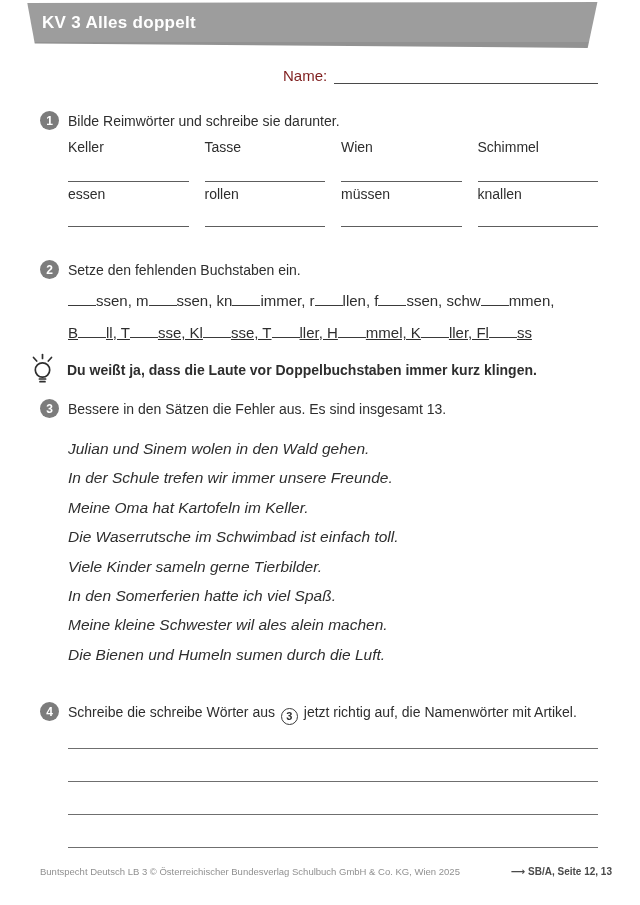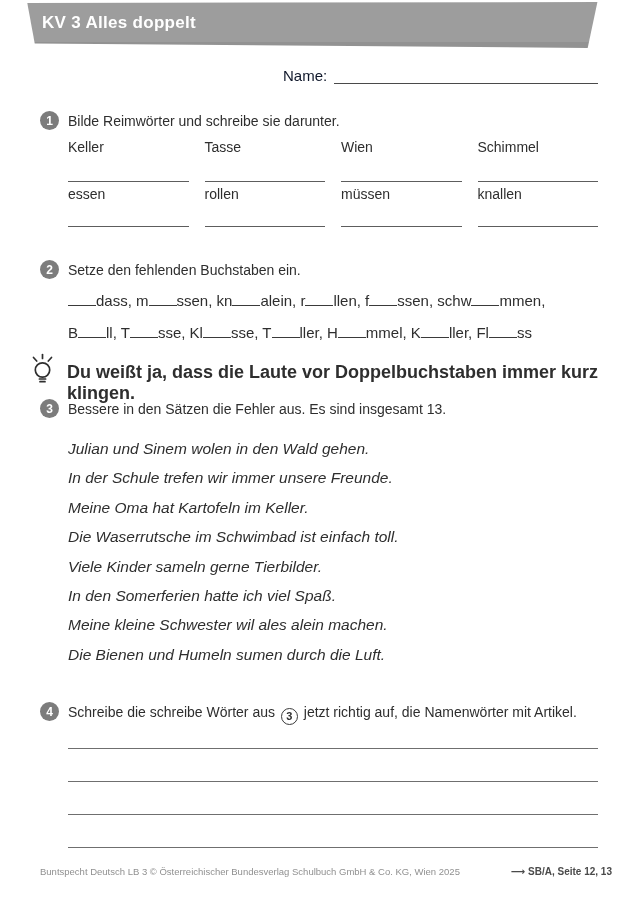--- a/index.html
+++ b/index.html
@@ -13,48 +13,48 @@
   .banner {
     position:absolute; top:2px; left:25px; width:573px; height:46px;
     background:linear-gradient(to bottom,#9d9d9d 0 86%,#929292 86% 100%);
     clip-path:polygon(0.4% 2%, 99.9% 0%, 98.2% 100%, 1.7% 90%);
     display:flex; align-items:center;
   }
   .banner-title { color:#ffffff; font-weight:bold; font-size:17px; letter-spacing:0.3px; padding-left:17px; padding-bottom:4px; }
 
   
   .name-row { position:absolute; top:67px; left:283px; width:315px; display:flex; align-items:flex-end; }
-  .name-label { font-size:15px; color:#0f172a; }
+  .name-label { font-size:15px; color:#7f1d1d; }
   .name-line { flex:1; margin-left:7px; border-bottom:1.4px solid #4a4a4a; height:16px; }
 
   
   .task { position:absolute; left:40px; width:558px; }
   .task-head { display:flex; align-items:flex-start; }
   .badge {
     width:19px; height:19px; border-radius:50%; background:#7c7c7c; color:#fff;
     font-size:12px; font-weight:bold; display:flex; align-items:center; justify-content:center;
     flex:none; margin-right:9px;
   }
   .instr { font-size:14px; padding-top:2px; }
 
   
   .t1-grid { margin-left:28px; margin-top:9px; width:530px; display:grid; grid-template-columns:repeat(4,1fr); column-gap:16px; }
   .t1cell { height:43px; border-bottom:1.4px solid #5d5d5d; font-size:14px; box-sizing:border-box; }
   .t1cell.second { height:45px; padding-top:4px; }
 
   
   .gapline { margin-left:28px; font-size:15px; color:#2e2e2e; }
   .gapline.first { margin-top:13px; }
-  .gapline.secondline { margin-top:15px; }
+  .gapline.secondline { margin-top:15px;text-decoration:underline; }
   .blank { display:inline-block; width:28px; height:13px; border-bottom:1.3px solid #3a3a3a; }
 
   
   .tip { position:absolute; left:29px; top:353px; width:580px; display:flex; align-items:flex-start; }
   .tip-icon { flex:none; margin-right:11px; margin-top:0; }
-  .tip-text { font-size:18px; font-weight:bold; padding-top:9px; }
+  .tip-text { font-size:14px; font-weight:bold; padding-top:9px; }
 
   
   .sentences { margin-left:28px; margin-top:16px; font-size:15.5px;font-style:italic; }
   .sentence { line-height:29.4px; white-space:nowrap; }
 
   
   .ref-circle {
     display:inline-flex; width:15px; height:15px; border:1.4px solid #3a3a3a; border-radius:50%;
     align-items:center; justify-content:center; font-weight:bold; font-size:11px;
     vertical-align:-3px; margin:0 2px;
@@ -106,21 +106,21 @@
         <div class="t1cell second"><span>knallen</span></div>
       </div>
     </div>
   </div>
 
   <div class="task" style="top:260px;">
     <div class="task-head">
       <span class="badge">2</span>
       <span class="instr">Setze den fehlenden Buchstaben ein.</span>
     </div>
-    <div class="gapline first"><span class="blank"></span><span>dass, m</span><span class="blank"></span><span>ssen, kn</span><span class="blank"></span><span>alein, r</span><span class="blank"></span><span>llen, f</span><span class="blank"></span><span>ssen, schw</span><span class="blank"></span><span>mmen,</span></div>
+    <div class="gapline first"><span class="blank"></span><span>ssen, m</span><span class="blank"></span><span>ssen, kn</span><span class="blank"></span><span>immer, r</span><span class="blank"></span><span>llen, f</span><span class="blank"></span><span>ssen, schw</span><span class="blank"></span><span>mmen,</span></div>
     <div class="gapline secondline"><span>B</span><span class="blank"></span><span>ll, T</span><span class="blank"></span><span>sse, Kl</span><span class="blank"></span><span>sse, T</span><span class="blank"></span><span>ller, H</span><span class="blank"></span><span>mmel, K</span><span class="blank"></span><span>ller, Fl</span><span class="blank"></span><span>ss</span></div>
   </div>
 
   <div class="tip">
     <span class="tip-icon">
       <svg width="27" height="32" viewBox="0 0 27 32" fill="none" stroke="#2e2e2e" stroke-width="1.7" stroke-linecap="round">
         <path d="M13.5 1.5 L13.5 5.5"></path>
         <path d="M4.5 4.5 L7.7 8"></path>
         <path d="M22.5 4.5 L19.3 8"></path>
         <circle cx="13.5" cy="17" r="7.2"></circle>

